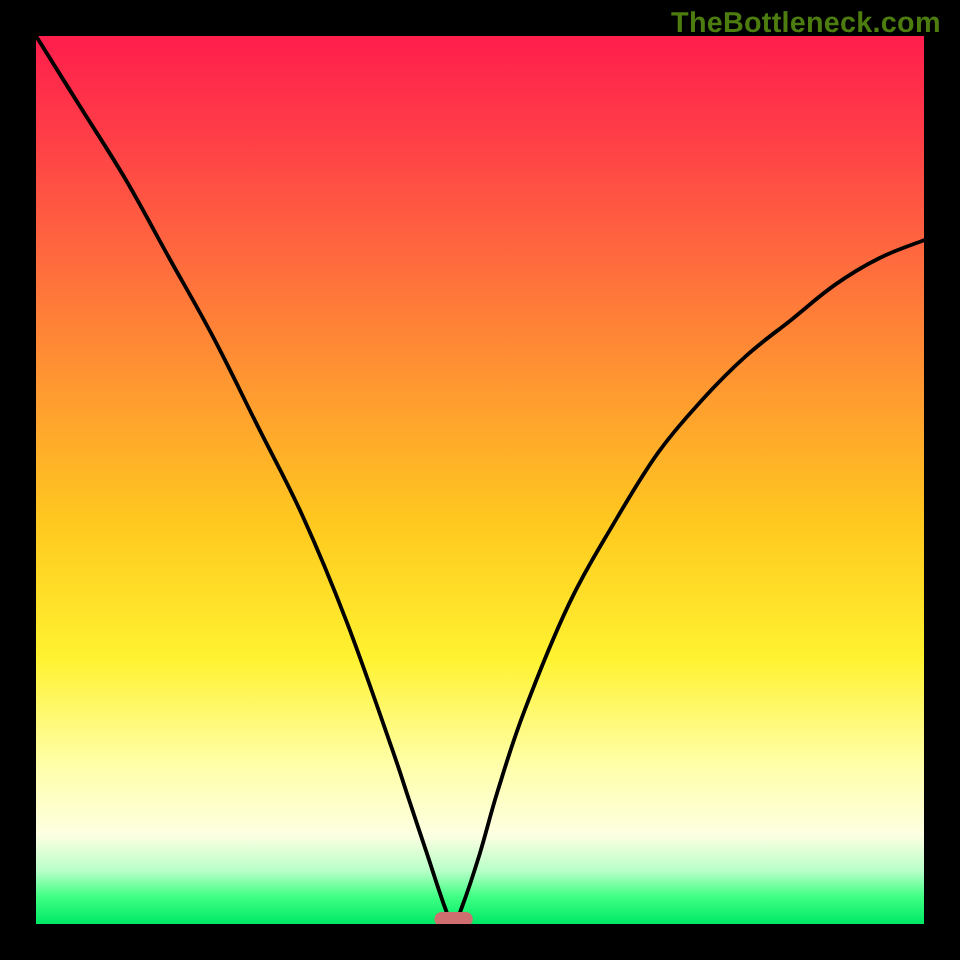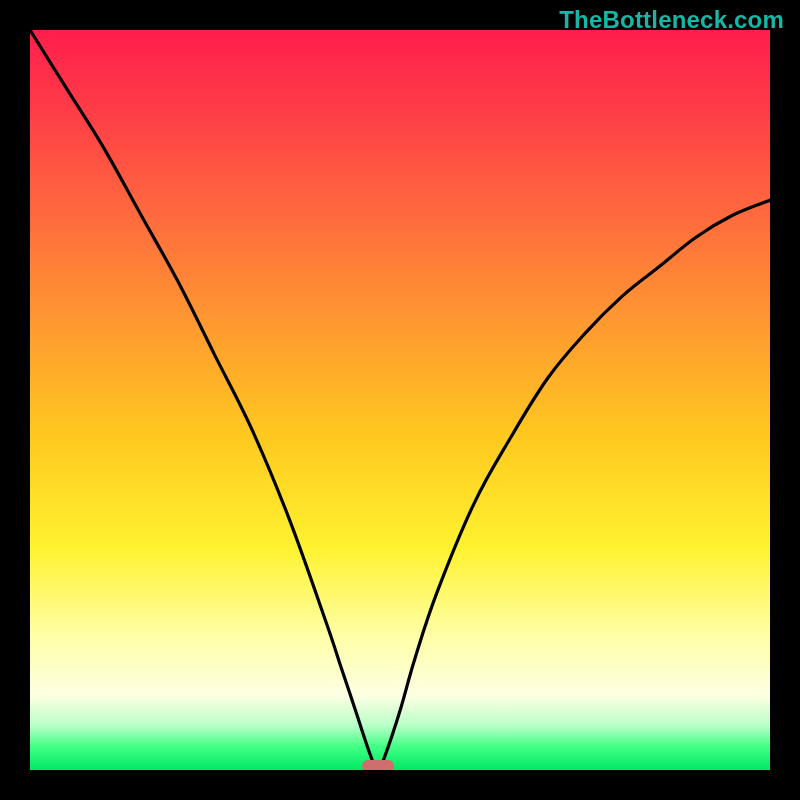--- a/index.html
+++ b/index.html
@@ -13,21 +13,21 @@
     position: relative;
     background: #000;
   }
   .watermark {
     position: absolute;
     top: 6px;
     right: 16px;
     font-family: Arial, Helvetica, sans-serif;
     font-weight: bold;
     font-size: 24px;
-    color: #14b8a6;
+    color: #4d7c0f;
     letter-spacing: 0.2px;
     z-index: 3;
   }
   .plot-area {
     position: absolute;
     left: 30px;
     top: 30px;
     width: 740px;
     height: 740px;
     overflow: hidden;

